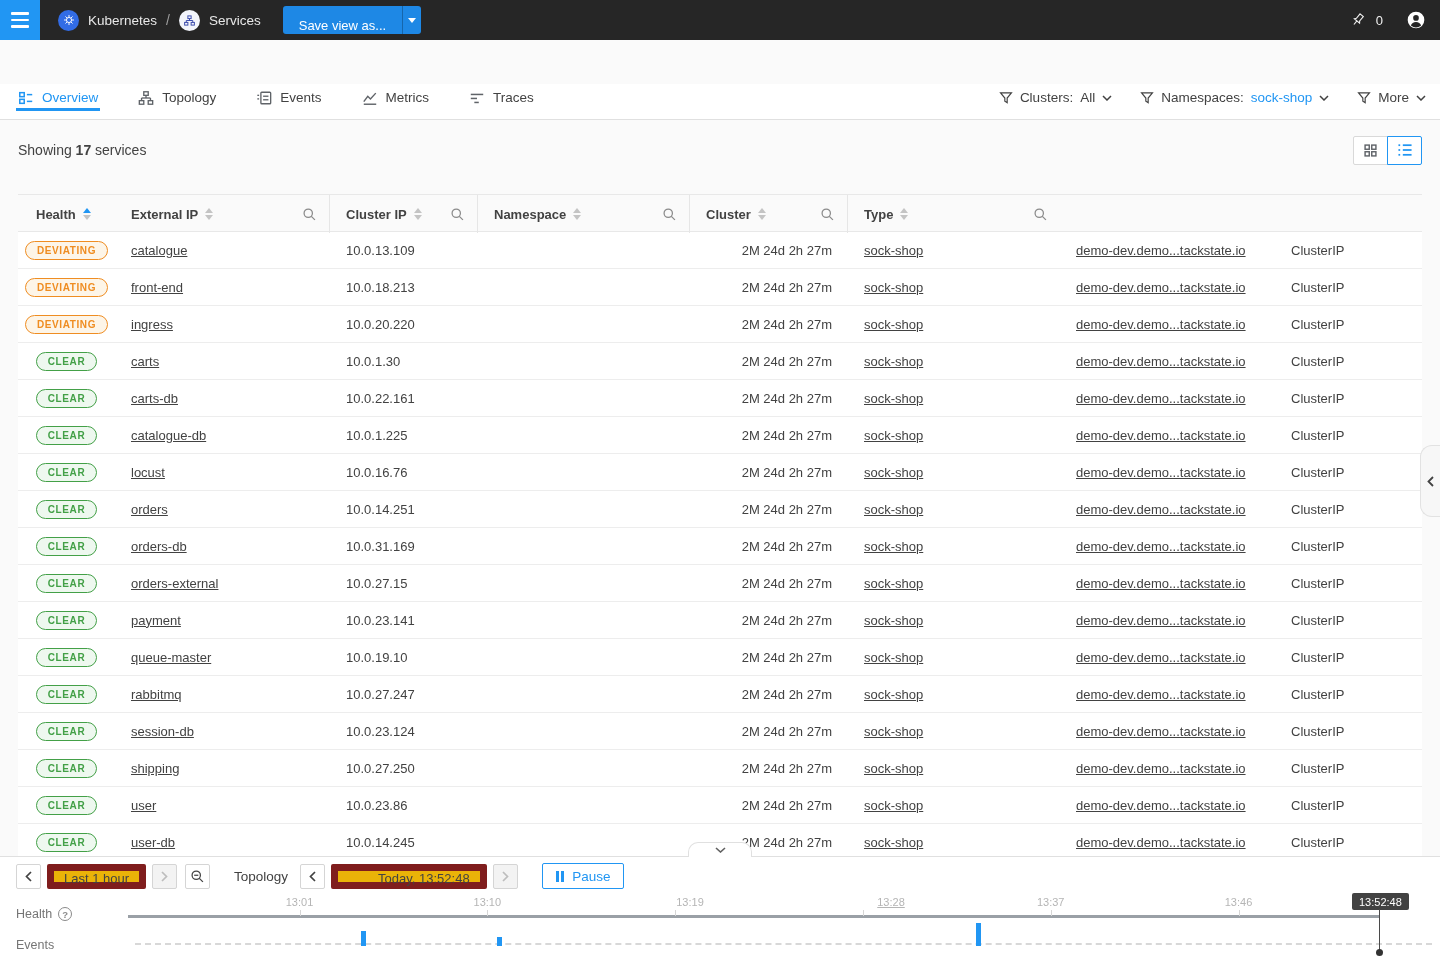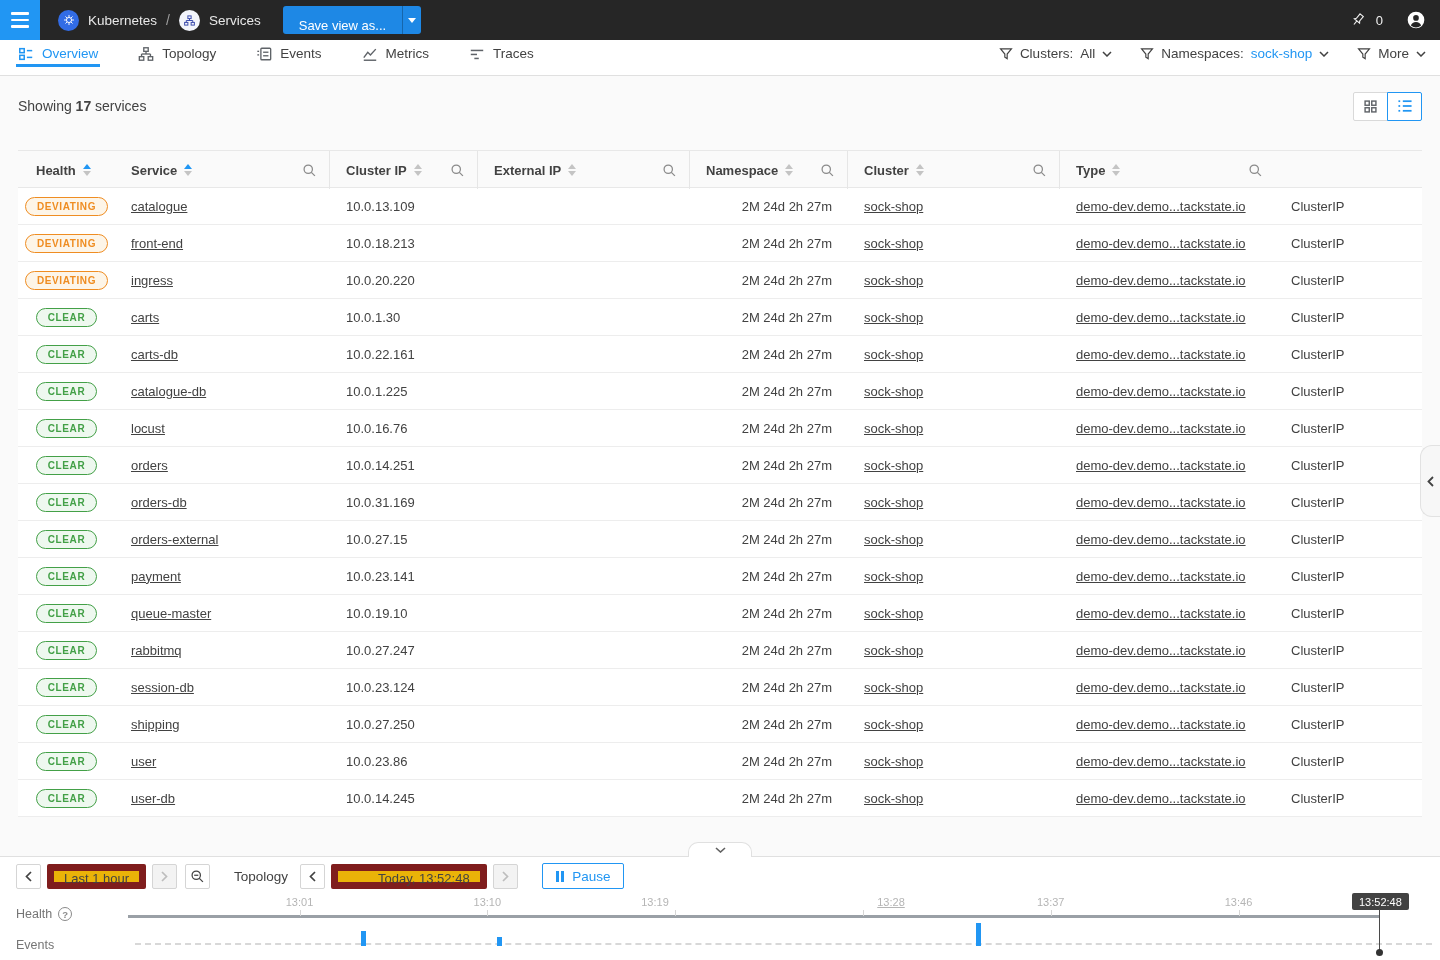--- a/index.html
+++ b/index.html
@@ -23,21 +23,21 @@
   .svc{background:#f2f4fb;}
   .save-split{display:flex;margin-left:22px;height:28px;border-radius:3px;overflow:hidden;}
   .save-main{background:var(--button-blue);color:#fff;font-size:13px;border:none;padding:12px 16px;cursor:pointer;font-family:inherit;}
   .save-caret{background:var(--button-blue);border:none;border-left:1px solid rgba(0,0,0,.25);width:19px;display:flex;align-items:center;justify-content:center;cursor:pointer;}
   .header-right{margin-left:auto;display:flex;align-items:center;gap:9px;margin-right:14px;}
   .pin-count{color:#f0f0f0;font-size:13px;margin-right:14px;}
   .pin-btn{background:none;border:none;cursor:pointer;display:flex;align-items:center;}
   .avatar{width:20px;height:20px;cursor:pointer;}
 
   
-  .tabbar{height:36px;background:#fff;border-bottom:1px solid var(--border);display:flex;align-items:stretch;padding:0 14px 8px 16px;}
+  .tabbar{height:36px;background:#fff;border-bottom:1px solid var(--border);display:flex;align-items:stretch;padding:0 14px 8px 16px;margin-top:44px;}
   .tabs{display:flex;gap:36px;}
   .tab{display:flex;align-items:center;gap:8px;font-size:13.5px;color:var(--text);cursor:pointer;position:relative;padding:0 2px;}
   .tab svg{color:var(--text-mid);}
   .tab.active{color:var(--accent);}
   .tab.active svg{color:var(--accent);}
   .tab.active::after{content:"";position:absolute;left:0;right:0;bottom:0;height:3px;background:var(--accent);}
   .filterbar{margin-left:auto;display:flex;align-items:center;gap:28px;}
   .filter{display:flex;align-items:center;gap:7px;font-size:13.5px;color:var(--text);cursor:pointer;}
   .filter .val-blue{color:var(--accent);}
 
@@ -285,56 +285,45 @@
     <div class="grid-row thead">
   <div class="th">
     <span>Health</span>
     <span class="sort">
             <span class="s-up active"></span>
             <span class="s-dn"></span>
           </span>
 
   </div>
 
+
   <div class="th">
-    <span>Service</span>
+    <span>External IP</span>
     <span class="sort">
-            <span class="s-up active"></span>
+            <span class="s-up"></span>
             <span class="s-dn"></span>
           </span>
     <svg class="h-search" width="15" height="15" viewBox="0 0 18 18" fill="none" stroke="#8a8a8a" stroke-width="1.5">
       <circle cx="7.5" cy="7.5" r="5"></circle>
             <line x1="11.2" y1="11.2" x2="15.5" y2="15.5"></line>
     </svg>
   </div>
 
   <div class="th">
     <span>Cluster IP</span>
     <span class="sort">
             <span class="s-up"></span>
             <span class="s-dn"></span>
           </span>
     <svg class="h-search" width="15" height="15" viewBox="0 0 18 18" fill="none" stroke="#8a8a8a" stroke-width="1.5">
       <circle cx="7.5" cy="7.5" r="5"></circle>
             <line x1="11.2" y1="11.2" x2="15.5" y2="15.5"></line>
     </svg>
   </div>
 
-  <div class="th">
-    <span>External IP</span>
-    <span class="sort">
-            <span class="s-up"></span>
-            <span class="s-dn"></span>
-          </span>
-    <svg class="h-search" width="15" height="15" viewBox="0 0 18 18" fill="none" stroke="#8a8a8a" stroke-width="1.5">
-      <circle cx="7.5" cy="7.5" r="5"></circle>
-            <line x1="11.2" y1="11.2" x2="15.5" y2="15.5"></line>
-    </svg>
-  </div>
-
 
   <div class="th">
     <span>Namespace</span>
     <span class="sort">
             <span class="s-up"></span>
             <span class="s-dn"></span>
           </span>
     <svg class="h-search" width="15" height="15" viewBox="0 0 18 18" fill="none" stroke="#8a8a8a" stroke-width="1.5">
       <circle cx="7.5" cy="7.5" r="5"></circle>
             <line x1="11.2" y1="11.2" x2="15.5" y2="15.5"></line>
@@ -663,21 +652,21 @@
     </div>
     <div class="health-line"></div>
     <div class="events-line"></div>
     <div class="now-tooltip">13:52:48</div>
     <div class="now-line"></div>
     <div class="now-dot"></div>
   <div class="tick-label" style="left: 299.524px;">13:01</div>
       <div class="tick-mark" style="left: 299.524px;"></div>
       <div class="tick-label" style="left: 487.324px;">13:10</div>
       <div class="tick-mark" style="left: 487.324px;"></div>
-      <div class="tick-label" style="left: 655px;">13:19</div>
+      <div class="tick-label" style="left: 690px;">13:19</div>
       <div class="tick-mark" style="left: 675.124px;"></div>
       <div class="tick-label" style="left: 891px; text-decoration: underline;">13:28</div>
       <div class="tick-mark" style="left: 862.924px;"></div>
       <div class="tick-label" style="left: 1050.72px;">13:37</div>
       <div class="tick-mark" style="left: 1050.72px;"></div>
       <div class="tick-label" style="left: 1238.52px;">13:46</div>
       <div class="tick-mark" style="left: 1238.52px;"></div>
       <div class="event-bar" style="left: 361.376px; top: 74px; height: 15px;"></div>
       <div class="event-bar" style="left: 496.592px; top: 80px; height: 9px;"></div>
       <div class="event-bar" style="left: 976.108px; top: 66px; height: 23px;"></div>

